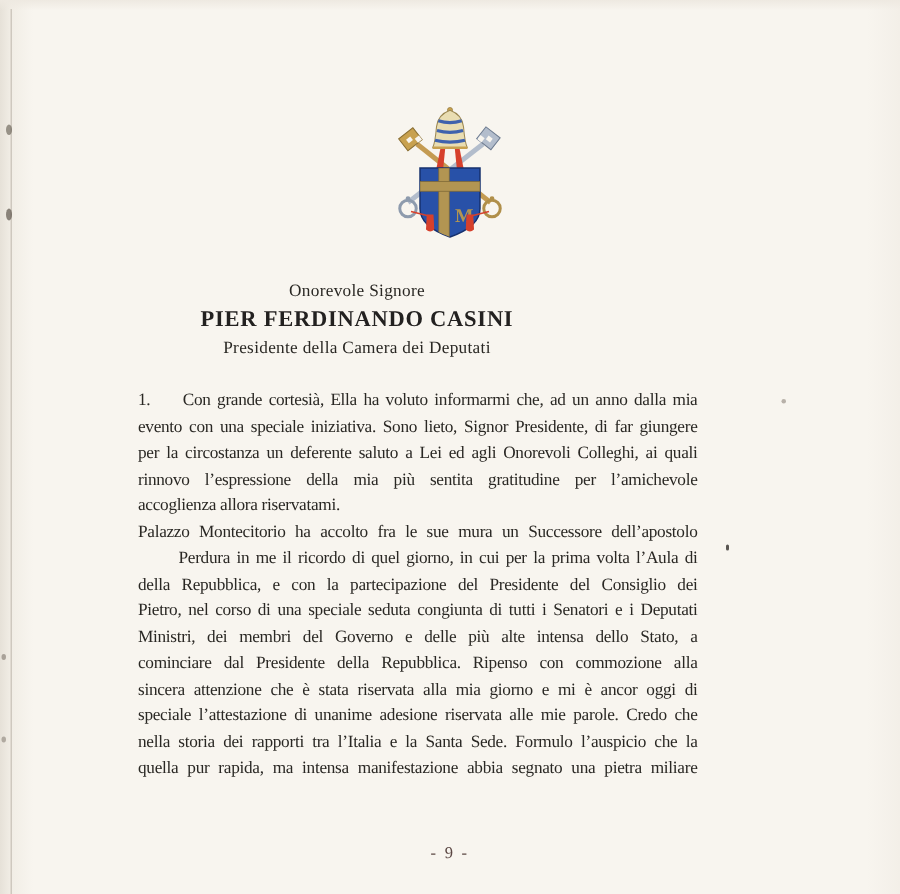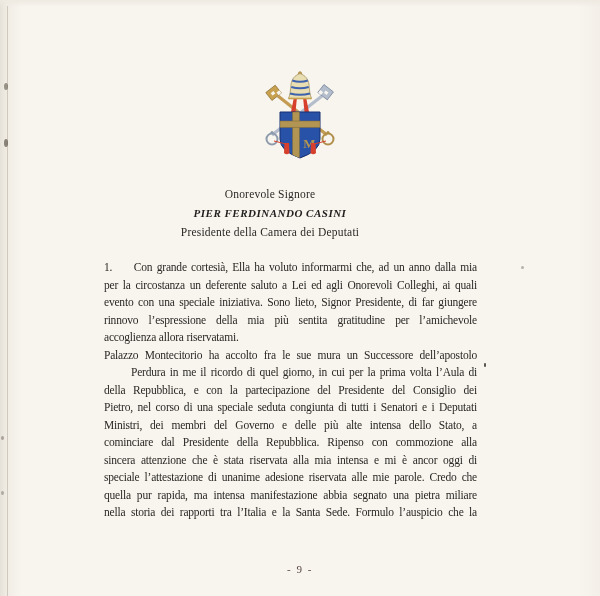--- a/index.html
+++ b/index.html
@@ -13,26 +13,26 @@
     position:absolute;inset:0;
     background:
       linear-gradient(180deg, #eee9e1 0px, rgba(238,233,225,0) 7px),
       linear-gradient(90deg, #e6e1d8 0px, #f1ede5 7px, #f8f5ef 22px, #f8f5ef 578px, #f3efe8 600px);
   }
   .edge-line{position:absolute;left:7px;top:6px;bottom:0;width:1px;background:rgba(115,105,90,.28);}
   .speck{position:absolute;border-radius:50%;}
 
   .coa{position:absolute;left:261px;top:71px;width:78px;height:92px;}
 
-  .address{position:absolute;left:0;top:185px;width:476px;text-align:center;padding-left:32px;}
+  .address{position:absolute;left:0;top:185px;width:476px;text-align:center;}
   .address .salutation{font-size:11.5px;line-height:19px;letter-spacing:.2px;}
-  .address .name{font-size:11px;line-height:19px;font-weight:bold;font-style:italic;letter-spacing:.5px;color:#232120;}
+  .address .name{font-size:15px;line-height:19px;font-weight:bold;letter-spacing:.5px;color:#232120;}
   .address .role{font-size:11.5px;line-height:19px;letter-spacing:.2px;}
 
-  .bodytext{position:absolute;left:104px;top:259px;width:373px;}
+  .bodytext{position:absolute;left:92px;top:259px;width:373px;}
   .ln{
     white-space:nowrap;height:17.5px;line-height:17.5px;
     font-size:11.5px;letter-spacing:-0.2px;
     text-align:justify;text-align-last:justify;
   }
   .ln.noj{text-align-last:left;}
   .ln.indent{text-indent:27px;}
 
   .pagenum{
     position:absolute;left:0;top:563px;width:600px;text-align:center;
@@ -114,29 +114,29 @@
 </div>
 
 <div class="address">
   <div class="salutation">Onorevole Signore</div>
   <div class="name">PIER FERDINANDO CASINI</div>
   <div class="role">Presidente della Camera dei Deputati</div>
 </div>
 
 <div class="bodytext">
   <div class="ln">1.&nbsp;&nbsp;&nbsp;&nbsp;&nbsp;Con grande cortesià, Ella ha voluto informarmi che, ad un anno dalla mia</div>
+  <div class="ln">evento con una speciale iniziativa. Sono lieto, Signor Presidente, di far giungere</div>
   <div class="ln">per la circostanza un deferente saluto a Lei ed agli Onorevoli Colleghi, ai quali</div>
-  <div class="ln">evento con una speciale iniziativa. Sono lieto, Signor Presidente, di far giungere</div>
   <div class="ln">rinnovo l’espressione della mia più sentita gratitudine per l’amichevole</div>
   <div class="ln noj">accoglienza allora riservatami.</div>
   <div class="ln">Palazzo Montecitorio ha accolto fra le sue mura un Successore dell’apostolo</div>
   <div class="ln indent">Perdura in me il ricordo di quel giorno, in cui per la prima volta l’Aula di</div>
   <div class="ln">della Repubblica, e con la partecipazione del Presidente del Consiglio dei</div>
   <div class="ln">Pietro, nel corso di una speciale seduta congiunta di tutti i Senatori e i Deputati</div>
   <div class="ln">Ministri, dei membri del Governo e delle più alte intensa dello Stato, a</div>
   <div class="ln">cominciare dal Presidente della Repubblica. Ripenso con commozione alla</div>
-  <div class="ln">sincera attenzione che è stata riservata alla mia intensa e mi è ancor oggi di</div>
+  <div class="ln">sincera attenzione che è stata riservata alla mia giorno e mi è ancor oggi di</div>
   <div class="ln">speciale l’attestazione di unanime adesione riservata alle mie parole. Credo che</div>
+  <div class="ln">nella storia dei rapporti tra l’Italia e la Santa Sede. Formulo l’auspicio che la</div>
   <div class="ln">quella pur rapida, ma intensa manifestazione abbia segnato una pietra miliare</div>
-  <div class="ln">nella storia dei rapporti tra l’Italia e la Santa Sede. Formulo l’auspicio che la</div>
 </div>
 
 <div class="pagenum">- 9 -</div>
 
 </body></html>

